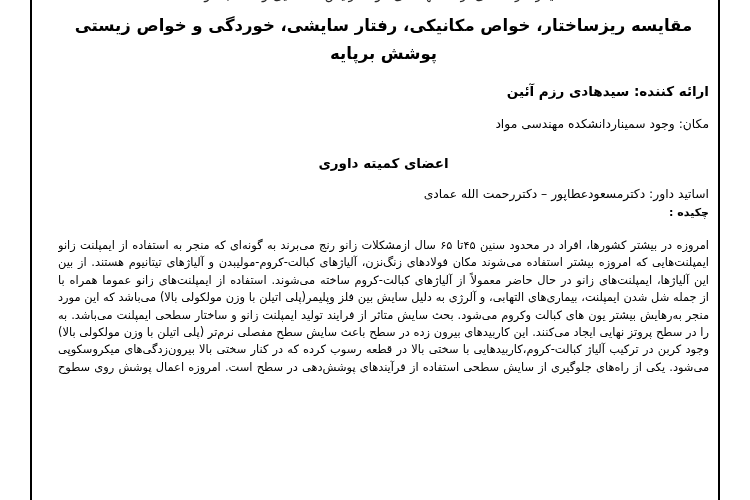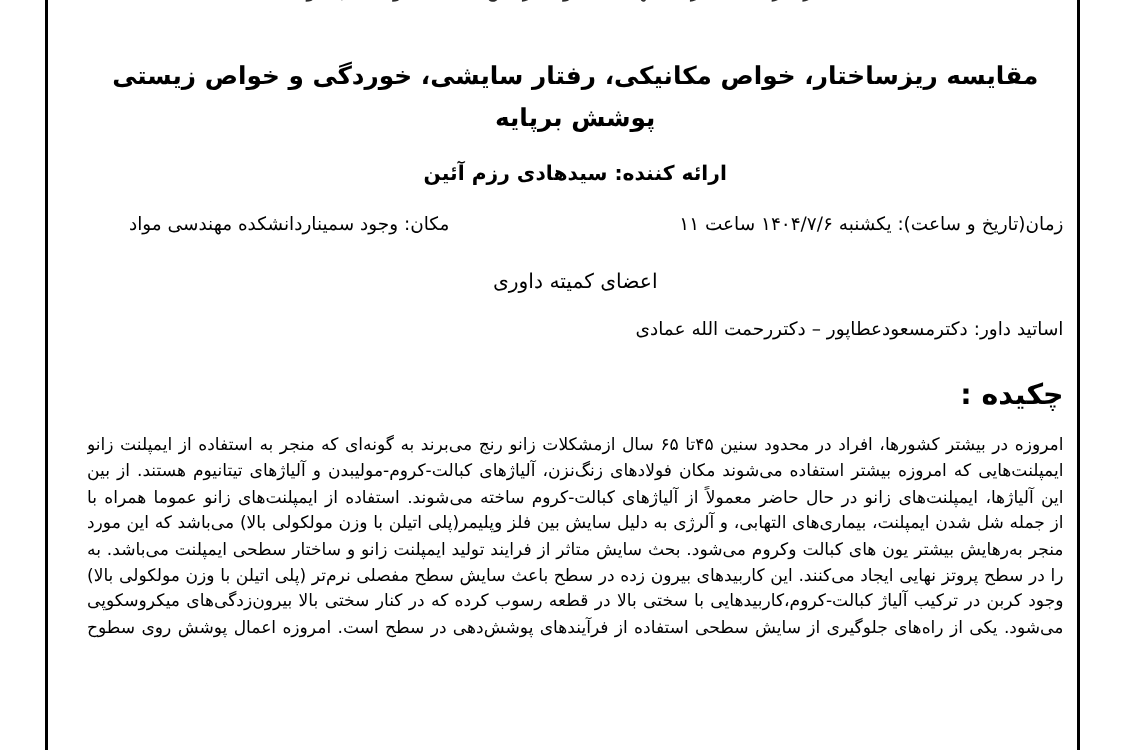--- a/index.html
+++ b/index.html
@@ -14,31 +14,31 @@
   }
   .page-inner{
     position:absolute;top:0;bottom:0;left:32px;right:32px;
     padding:0 9px 0 26px;direction:rtl;box-sizing:border-box;
   }
   .top-clip{height:7px;overflow:hidden;position:relative;}
   .top-clip .inner{
     transform:translateY(-13px);text-align:center;font-size:13px;color:#2a2a2a;
     white-space:nowrap;
   }
-  .title{margin-top:30px;text-align:center;font-weight:bold;font-size:16.5px;line-height:28px;}
+  .title{margin-top:5px;text-align:center;font-weight:bold;font-size:16.5px;line-height:28px;}
   .formula{direction:ltr;unicode-bidi:isolate;}
   .formula sub{font-size:11px;}
-  .presenter{margin-top:14px;text-align:center;font-weight:bold;font-size:13.5px;line-height:19px;}
+  .presenter{margin-top:14px;text-align:right;font-weight:bold;font-size:13.5px;line-height:19px;}
   .row2{
     margin-top:15px;display:flex;justify-content:space-between;align-items:baseline;
     font-size:12.3px;line-height:17px;padding-left:28px;
   }
-  .committee-heading{margin-top:21px;text-align:center;font-weight:normal;font-size:13.5px;line-height:19px;}
+  .committee-heading{margin-top:21px;text-align:center;font-weight:bold;font-size:13.5px;line-height:19px;}
   .committee-row{margin-top:13px;}
-  .abstract-heading{margin-top:26px;text-align:right;font-weight:bold;font-size:19px;line-height:19px;}
+  .abstract-heading{text-align:right;font-weight:bold;font-size:11px;line-height:19px;}
   .abstract{margin-top:15px;font-size:11.4px;}
   .abs-line{
     height:17.4px;line-height:17.4px;overflow:hidden;
     text-align:justify;text-align-last:justify;
   }
 </style>
 </head>
 <body>
 
 <div class="frame"></div>
@@ -49,21 +49,20 @@
     <div class="inner">سمینار کارشناسی ارشد مهندسی مواد گرایش شناسایی و انتخاب مواد</div>
   </div>
 
   <div class="title">
     <div>مقایسه ریزساختار، خواص مکانیکی، رفتار سایشی، خوردگی و خواص زیستی  پوشش برپایه</div>
   </div>
 
   <div class="presenter">ارائه کننده: سیدهادی رزم آئین</div>
 
   <div class="row2">
-    <span>زمان(تاریخ و ساعت): یکشنبه ۱۴۰۴/۷/۶ ساعت ۱۱</span>
     <span>مکان: وجود سمیناردانشکده مهندسی مواد</span>
   </div>
 
   <div class="committee-heading">اعضای کمیته داوری</div>
 
   <div class="row2 committee-row">
     <span>اساتید داور: دکترمسعودعطاپور – دکتررحمت الله عمادی</span>
   </div>
 
   <div class="abstract-heading">چکیده :</div>

